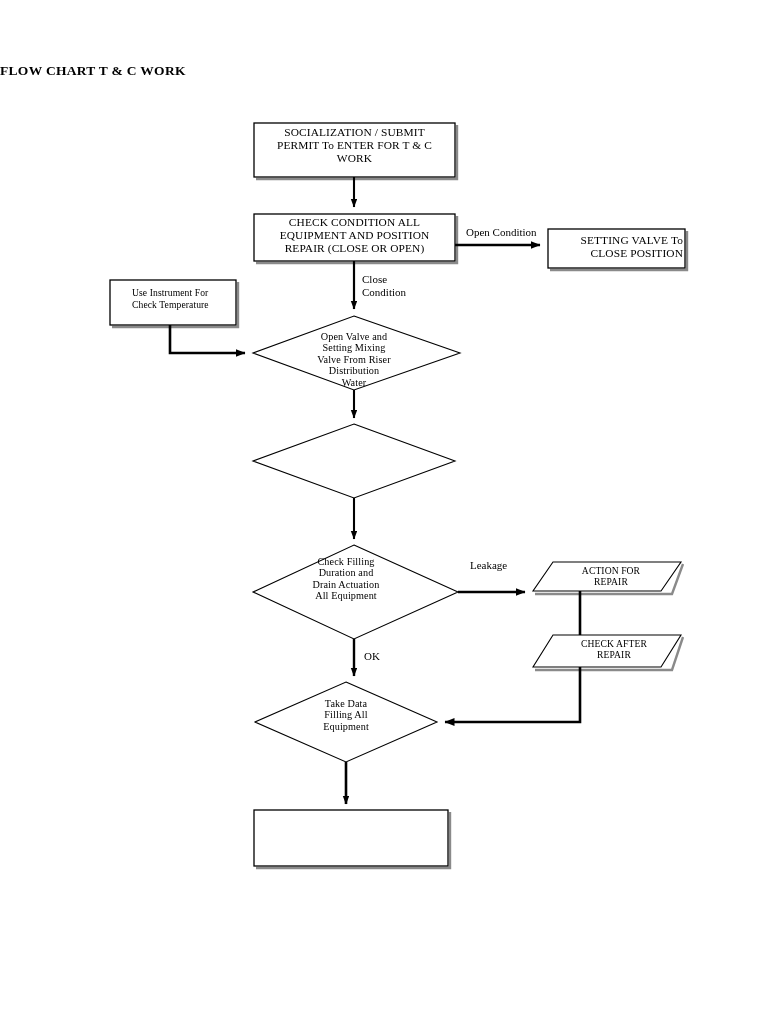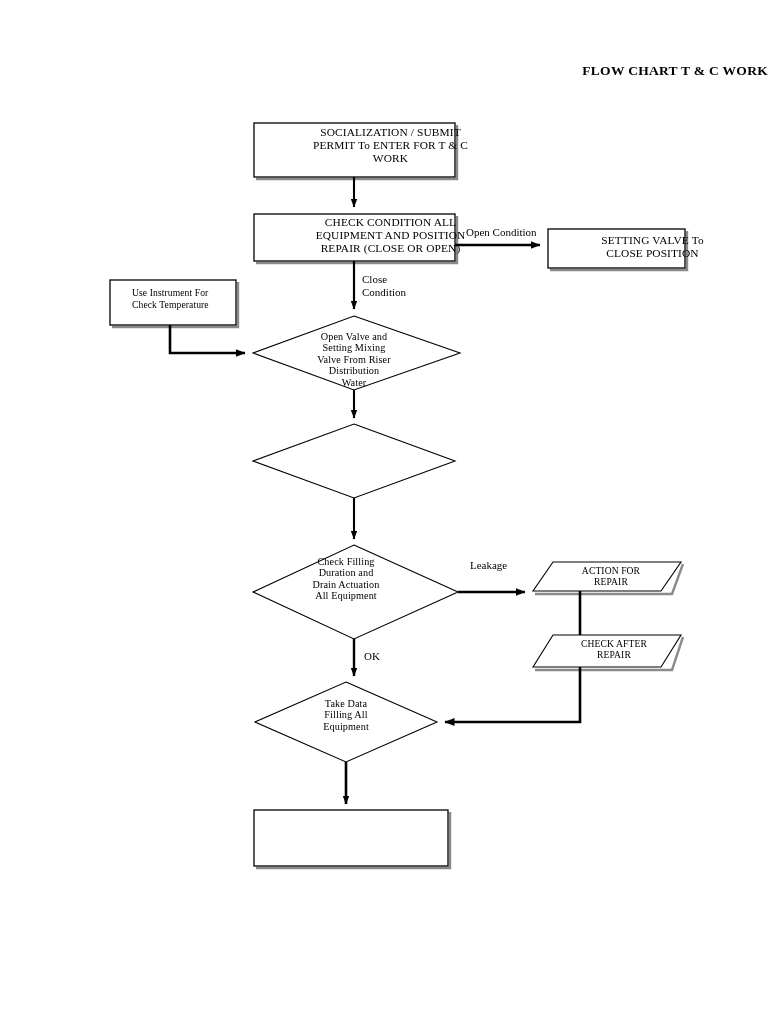--- a/index.html
+++ b/index.html
@@ -34,28 +34,27 @@
     line-height: 1.12;
     letter-spacing: 0.01em;
     color: #000;
     white-space: pre-line;
   }
   .title {
     position: absolute;
     left: 0;
     top: 63px;
     width: 768px;
-    text-align: right;
+    text-align: left;
     font-weight: bold;
     font-size: 13.5px;
     letter-spacing: 0.3px;
   }
   .proc-label {
     font-size: 11.4px;
-    margin-left: 36px;
   }
   .dec-label {
     font-size: 10.2px;
   }
   .edge-label {
     position: absolute;
     font-size: 11px;
     line-height: 1.18;
     text-align: left;
     white-space: pre-line;
@@ -145,21 +144,21 @@
   </svg>
 
   <div class="node-text proc-label" style="left:256px; top:126px; width:197px;">SOCIALIZATION / SUBMIT
 PERMIT To ENTER FOR T &amp; C
 WORK</div>
 
   <div class="node-text proc-label" style="left:256px; top:216px; width:197px;">CHECK CONDITION ALL
 EQUIPMENT AND POSITION
 REPAIR (CLOSE OR OPEN)</div>
 
-  <div class="node-text proc-label" style="left:550px; top:234px; width:133px;">SETTING VALVE To
+  <div class="node-text proc-label" style="left:550px; top:234px; width:133px;text-align:right;">SETTING VALVE To
 CLOSE POSITION</div>
 
   <div class="node-text small-box-label" style="left:116px; top:287px; width:118px;margin-left:16px;">Use Instrument For
 Check Temperature</div>
 
   <div class="node-text dec-label" style="left:270px; top:331px; width:168px;">Open Valve and
 Setting Mixing
 Valve From Riser
 Distribution
 Water</div>

